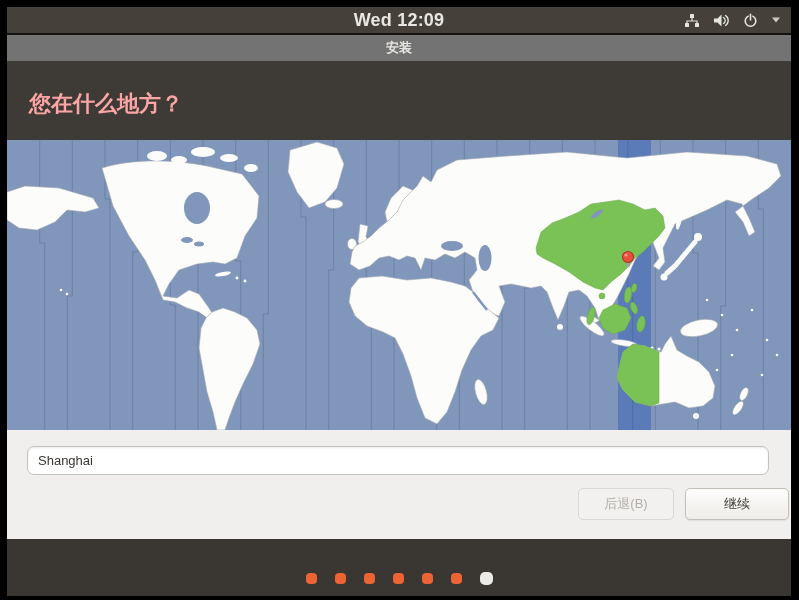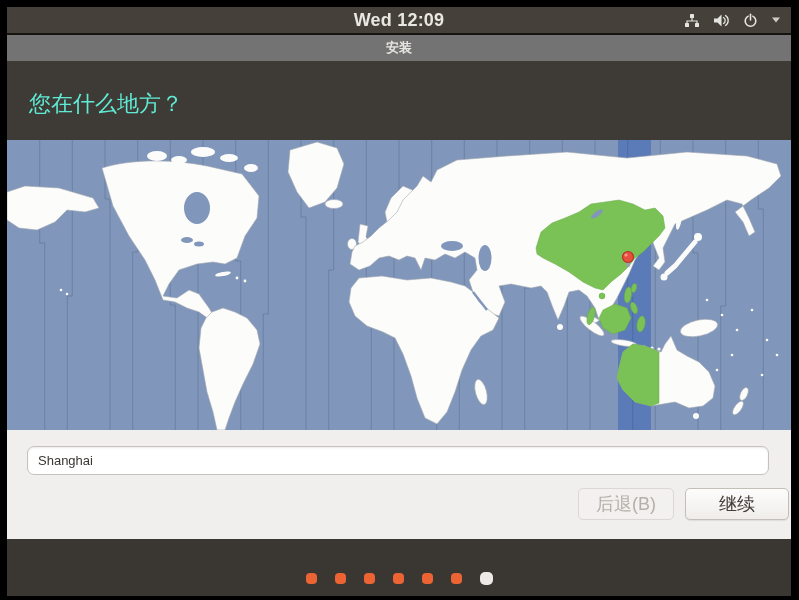--- a/index.html
+++ b/index.html
@@ -22,42 +22,42 @@
 
   
   .titlebar {
     position:absolute; left:0; top:28px; width:784px; height:26px; background:#737373;
     display:flex; align-items:center; justify-content:center;
   }
   .titlebar .wtitle { color:#e8e6e2; font-size:13px; font-weight:bold; }
 
   
   .content { position:absolute; left:0; top:54px; width:784px; height:535px; background:#3e3a35; }
-  .heading { position:absolute; left:22px; top:28px; color:#5eead4; font-size:22px; font-weight:400; }
+  .heading { position:absolute; left:22px; top:28px; color:#fca5a5; font-size:22px; font-weight:700; }
 
   .mapwrap { position:absolute; left:0; top:79px; width:784px; height:290px; cursor:pointer; }
   .mapwrap svg { display:block; }
   .land { fill:#fcfcfb; stroke:#a2a8b0; stroke-width:.6; }
   .landfill { fill:#fcfcfb; }
   .green { fill:#7bc256; stroke:#69ab46; stroke-width:.5; }
   .water { fill:#8096ba; }
   .zoneline { fill:none; stroke:rgba(52,72,108,.25); stroke-width:1; }
 
   
   .panel { position:absolute; left:0; top:369px; width:784px; height:109px; background:#f1efed; }
   .cityinput {
     position:absolute; left:20px; top:16px; width:742px; height:29px; box-sizing:border-box;
     border:1px solid #c7c1bb; border-radius:7px; background:#fff;
     box-shadow:inset 0 1px 2px rgba(0,0,0,.09);
     font-family:"Liberation Sans","DejaVu Sans",sans-serif;
     font-size:13px; color:#3a3732; padding:8px 10px; outline:none;
   }
   .btn {
     position:absolute; top:58px; height:32px; box-sizing:border-box;
-    border-radius:5px; font-size:18px; text-align:center; line-height:30px; cursor:pointer;
+    border-radius:5px; font-size:13px; text-align:center; line-height:30px; cursor:pointer;
   }
   .btn-back {
     left:571px; width:96px; background:#f3f1ef; border:1px solid #dbd7d2;
     color:#b4afa8; cursor:default;
   }
   .btn-continue {
     left:678px; width:104px; background:linear-gradient(#fdfdfc,#efede9);
     border:1px solid #c3beb7; color:#413d38; box-shadow:0 1px 1px rgba(0,0,0,.08);
   }
 

